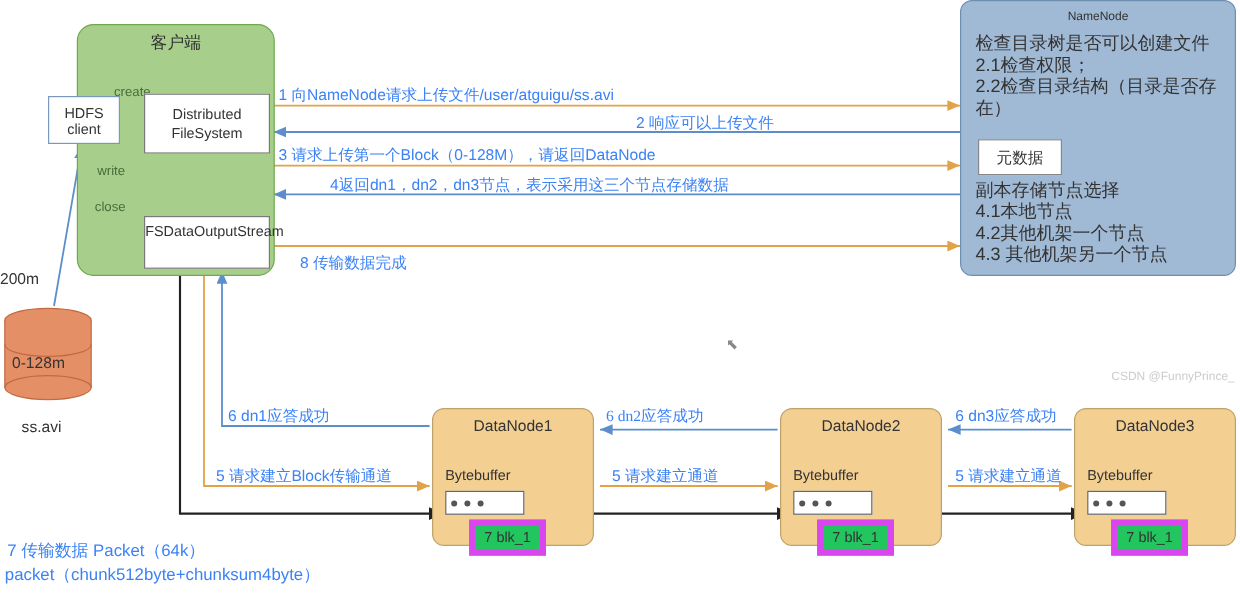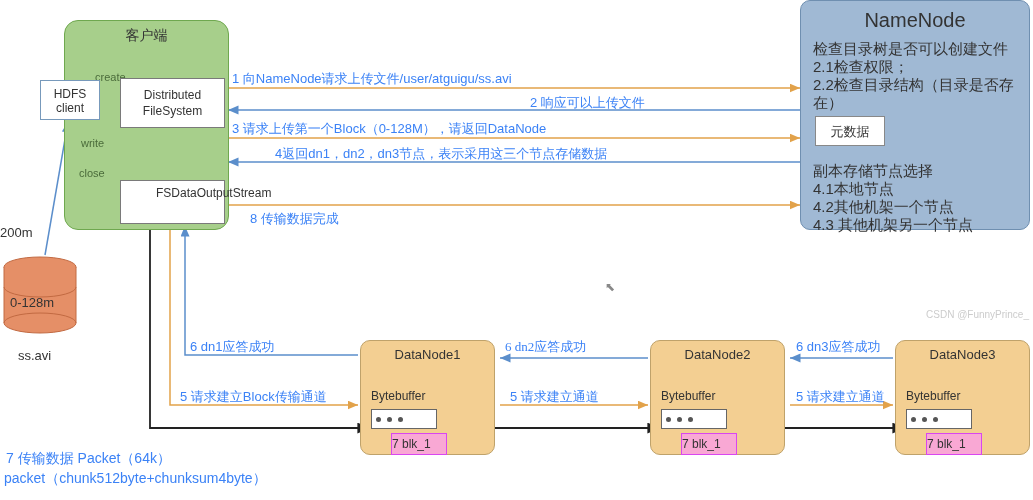--- a/index.html
+++ b/index.html
@@ -70,34 +70,33 @@
   .fsout-box {
     position: absolute;
     left: 120px; top: 180px;
     width: 105px; height: 44px;
     background: #fff;
     border: 1px solid #7a7a7a;
     text-align: center;
     padding-top: 4px;
     font-size: 12px;
     line-height: 16px;
-    padding-left: 35px;
   }
   
   .namenode {
     left: 800px; top: 0px;
     width: 230px; height: 230px;
     background: #a0b9d4;
     border: 1px solid #6f8fb0;
     border-radius: 10px;
     padding: 8px 12px;
   }
   .namenode .title {
     text-align: center;
-    font-size: 20px;
+    font-size: 10px;
     margin-bottom: 8px;
   }
   .namenode .linetxt {
     font-size: 15px;
     line-height: 18px;
   }
   .meta-box {
     position: absolute;
     left: 815px; top: 116px;
     width: 70px; height: 30px;
@@ -160,23 +159,23 @@
     gap: 6px;
   }
   .bytebuf .dot {
     width: 5px; height: 5px;
     background: #555;
     border-radius: 50%;
   }
   .blk {
     position: absolute;
     width: 54px; height: 20px;
-    background: #f9a8d4;
-    border: 1px solid #d946ef;
-    text-align: left;
+    background: #22c55e;
+    border: 5px solid #d946ef;
+    text-align: center;
     line-height: 20px;
     font-size: 12px;
   }
   
   .step {
     position: absolute;
     font-size: 13px;
     white-space: nowrap;
     color: #3b82f6;
   }

